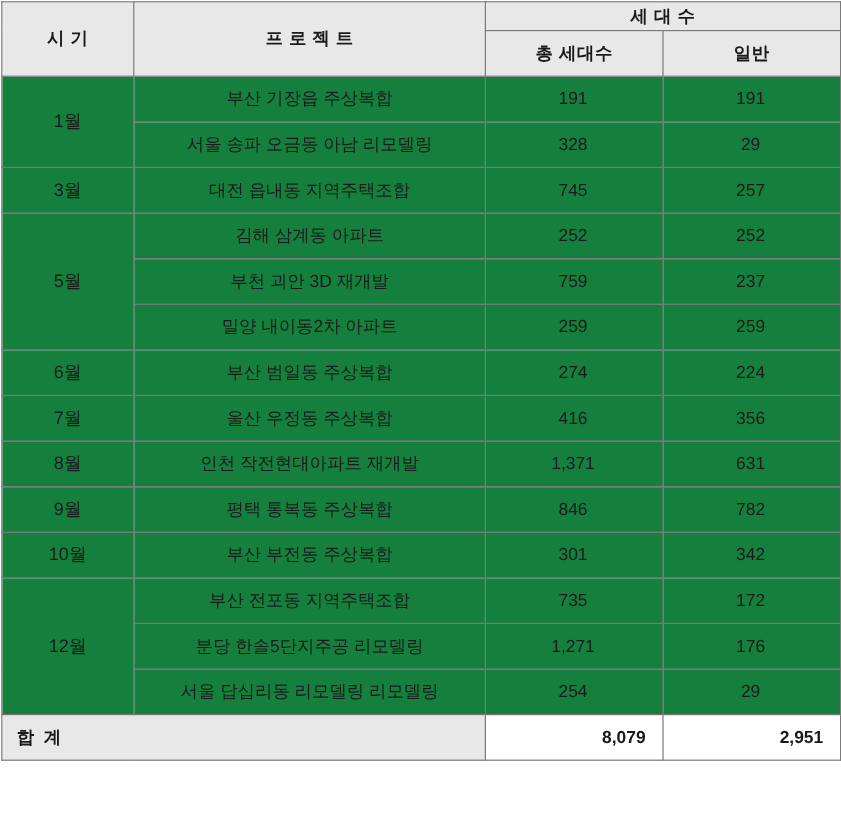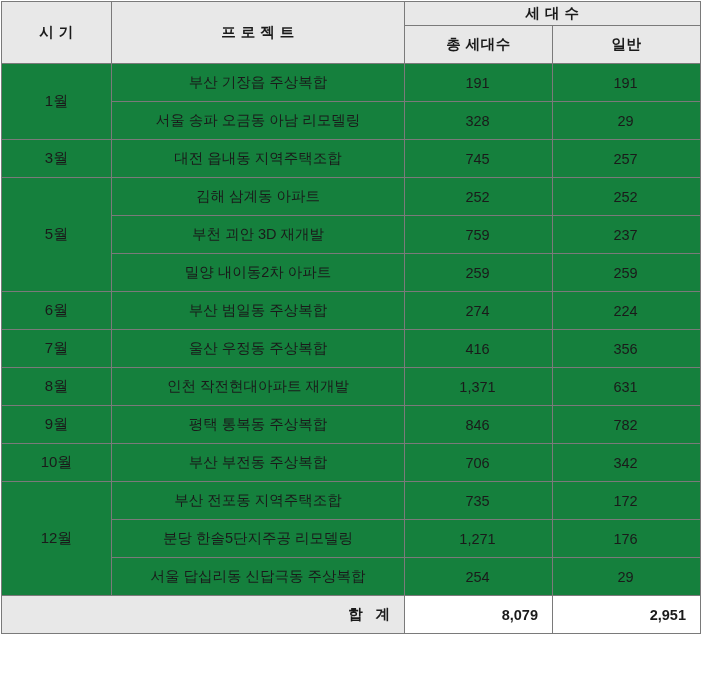--- a/index.html
+++ b/index.html
@@ -67,23 +67,22 @@
   td.num {
     text-align: center;
     font-size: 14.5px;
     padding-right: 14px;
   }
   tfoot td {
     background: #e8e8e8;
     font-weight: bold;
   }
   tfoot td.total-label {
-    text-align: right;
+    text-align: left;
     letter-spacing: 2px;
-    font-family: Liberation Mono, monospace;
   }
   tfoot td.num {
     text-align: right;
     background: #ffffff;
     font-weight: bold;
     padding-left: 44px;
   }
 </style>
 </head>
 <body>
@@ -161,36 +160,36 @@
         </tr>
         <tr>
           <td class="period" rowspan="1">9월</td>
           <td class="project">평택 통복동 주상복합</td>
           <td class="num">846</td>
           <td class="num">782</td>
         </tr>
         <tr>
           <td class="period" rowspan="1">10월</td>
           <td class="project">부산 부전동 주상복합</td>
-          <td class="num">706</td>
+          <td class="num">301</td>
           <td class="num">342</td>
         </tr>
         <tr>
           <td class="period" rowspan="3">12월</td>
           <td class="project">부산 전포동 지역주택조합</td>
           <td class="num">735</td>
           <td class="num">172</td>
         </tr>
         <tr>
           <td class="project">분당 한솔5단지주공 리모델링</td>
           <td class="num">1,271</td>
           <td class="num">176</td>
         </tr>
         <tr>
-          <td class="project">서울 답십리동 신답극동 주상복합</td>
+          <td class="project">서울 답십리동 리모델링 리모델링</td>
           <td class="num">254</td>
           <td class="num">29</td>
         </tr>
       </tbody>
     <tfoot>
       <tr>
         <td colspan="2" class="total-label">합 계</td>
         <td class="num">8,079</td>
         <td class="num">2,951</td>
       </tr>

